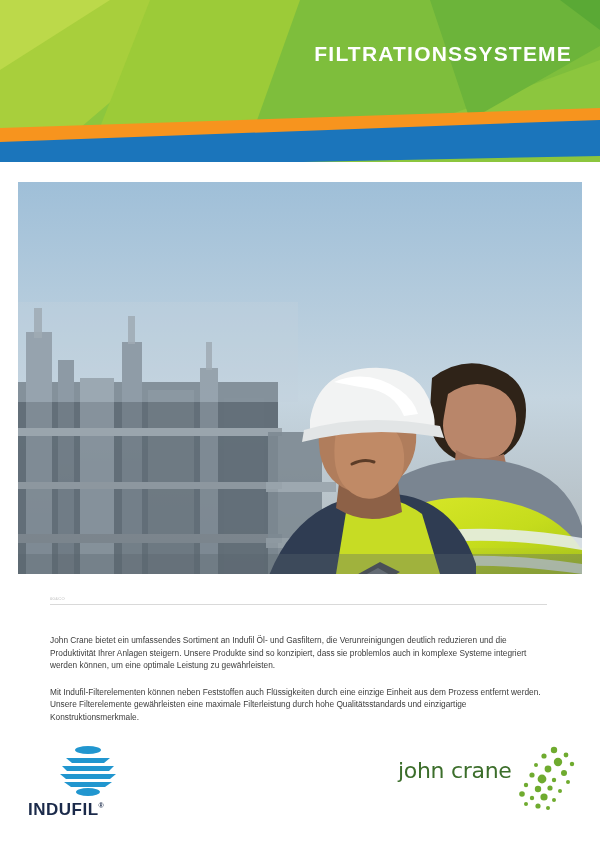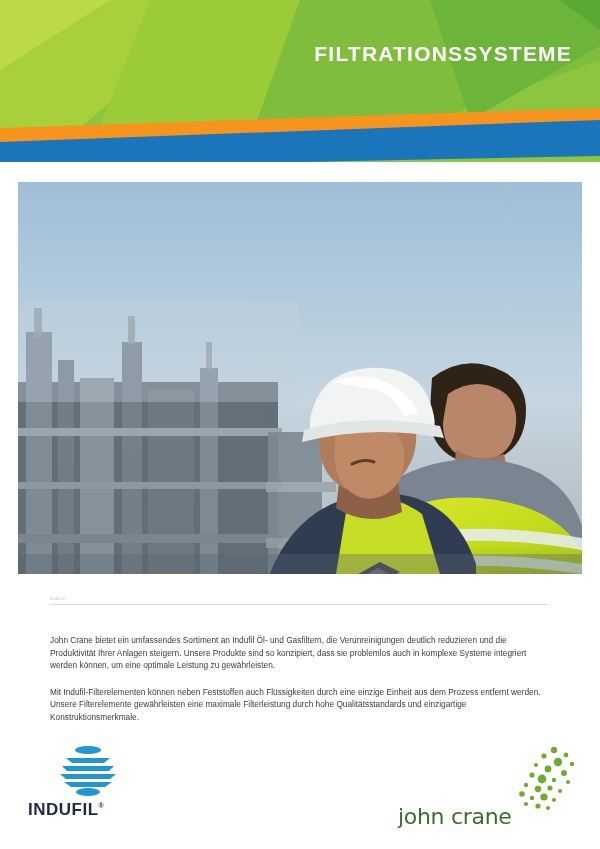--- a/index.html
+++ b/index.html
@@ -135,21 +135,20 @@
     height: 70px;
   }
   .jc-word {
     position: absolute;
     left: 0;
     top: 14px;
     font-size: 22px;
     color: #3c6e2b;
     letter-spacing: -0.3px;
     font-family: "DejaVu Sans", sans-serif;
-    margin-top: 46px;
   }
   .jc-dots {
     position: absolute;
     right: 0;
     top: 0;
   }
 </style>
 </head>
 <body>
 

